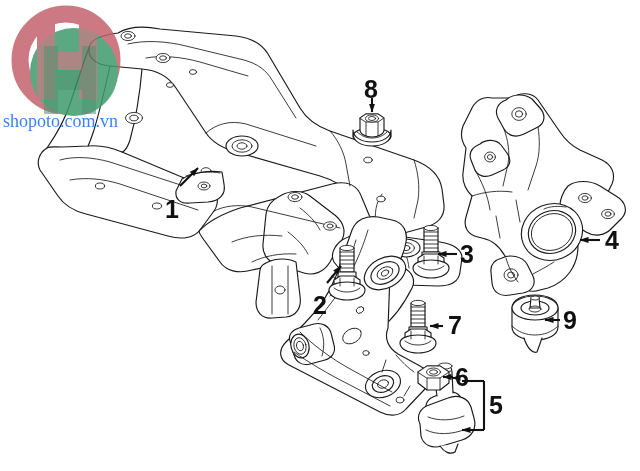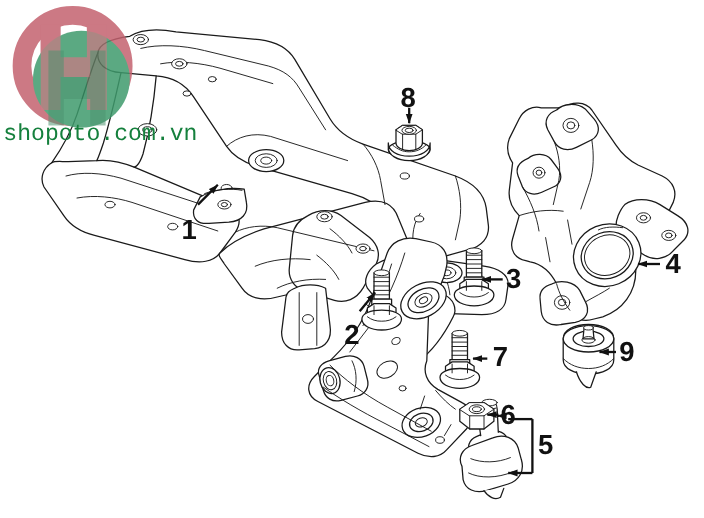--- a/index.html
+++ b/index.html
@@ -29,24 +29,24 @@
     line-height:1;
     color:#111111;
     letter-spacing:0;
     white-space:nowrap;
     user-select:none;
   }
   #wm-text{
     position:absolute;
     left:3px;
     top:112px;
-    font-family:Liberation Mono, monospace;
-    font-size:21px;
+    font-family:Liberation Serif, serif;
+    font-size:18px;
     line-height:1;
-    color:#15803d;
+    color:#3b82f6;
     white-space:nowrap;
     user-select:none;
     pointer-events:none;
   }
 </style>
 </head>
 <body>
 
 <div id="stage">
 

